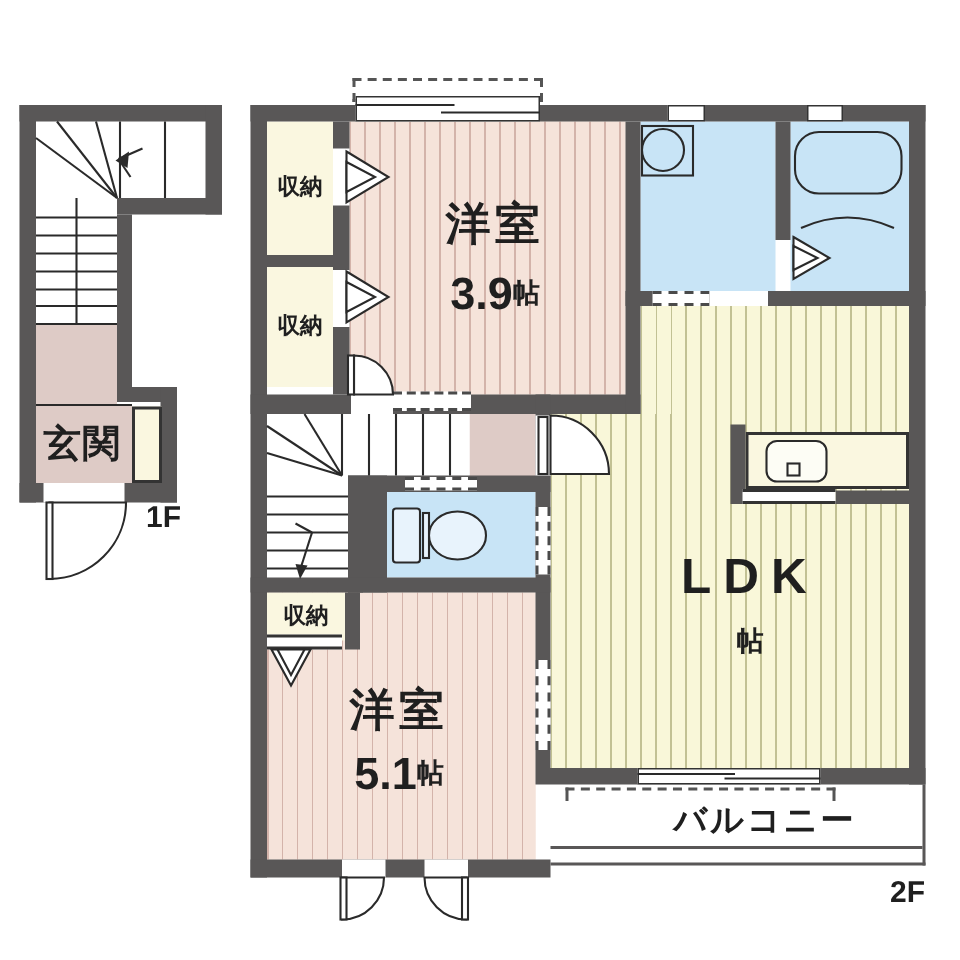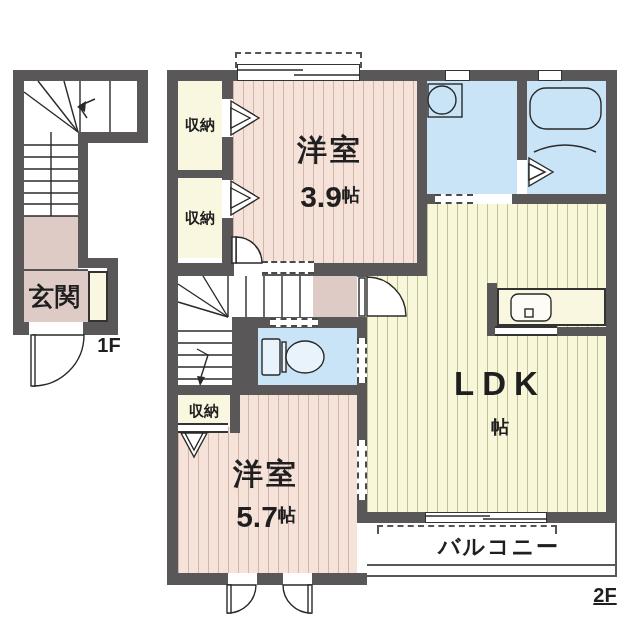--- a/index.html
+++ b/index.html
@@ -145,27 +145,27 @@
     <div class="a lbl" style="left:410px;top:364px;width:180px;height:40px;font-size:33px;letter-spacing:8px;">
       <span>LDK</span>
     </div>
     <div class="a lbl" style="left:410px;top:410px;width:180px;height:36px;font-size:30px;">
         <span class="unit">帖</span>
     </div>
     <div class="a lbl" style="left:186px;top:455px;width:160px;height:36px;font-size:30px;letter-spacing:3px;">
       <span>洋室</span>
     </div>
     <div class="a lbl" style="left:186px;top:498px;width:160px;height:36px;font-size:30px;">
-      <span>5.7</span>
+      <span>5.1</span>
         <span class="unit">帖</span>
     </div>
-    <div class="a lbl" style="left:404px;top:534px;width:190px;height:26px;font-size:22px;letter-spacing:2px;">
+    <div class="a lbl" style="left:415px;top:534px;width:190px;height:26px;font-size:22px;letter-spacing:2px;">
       <span>バルコニー</span>
     </div>
-    <div class="a lbl" style="left:584px;top:584px;width:42px;height:22px;font-size:20px;text-decoration:underline;">
+    <div class="a lbl" style="left:584px;top:584px;width:42px;height:22px;font-size:20px;">
       <span>2F</span>
     </div>
   </div>
 
   <svg class="lines" width="640" height="640" viewBox="0 0 640 640">
     <g stroke="#2a2a2a" stroke-width="1.4" fill="none">
 
       <g>
         <line x1="80" y1="81" x2="80" y2="132"></line>
         <line x1="110" y1="81" x2="110" y2="132"></line>

